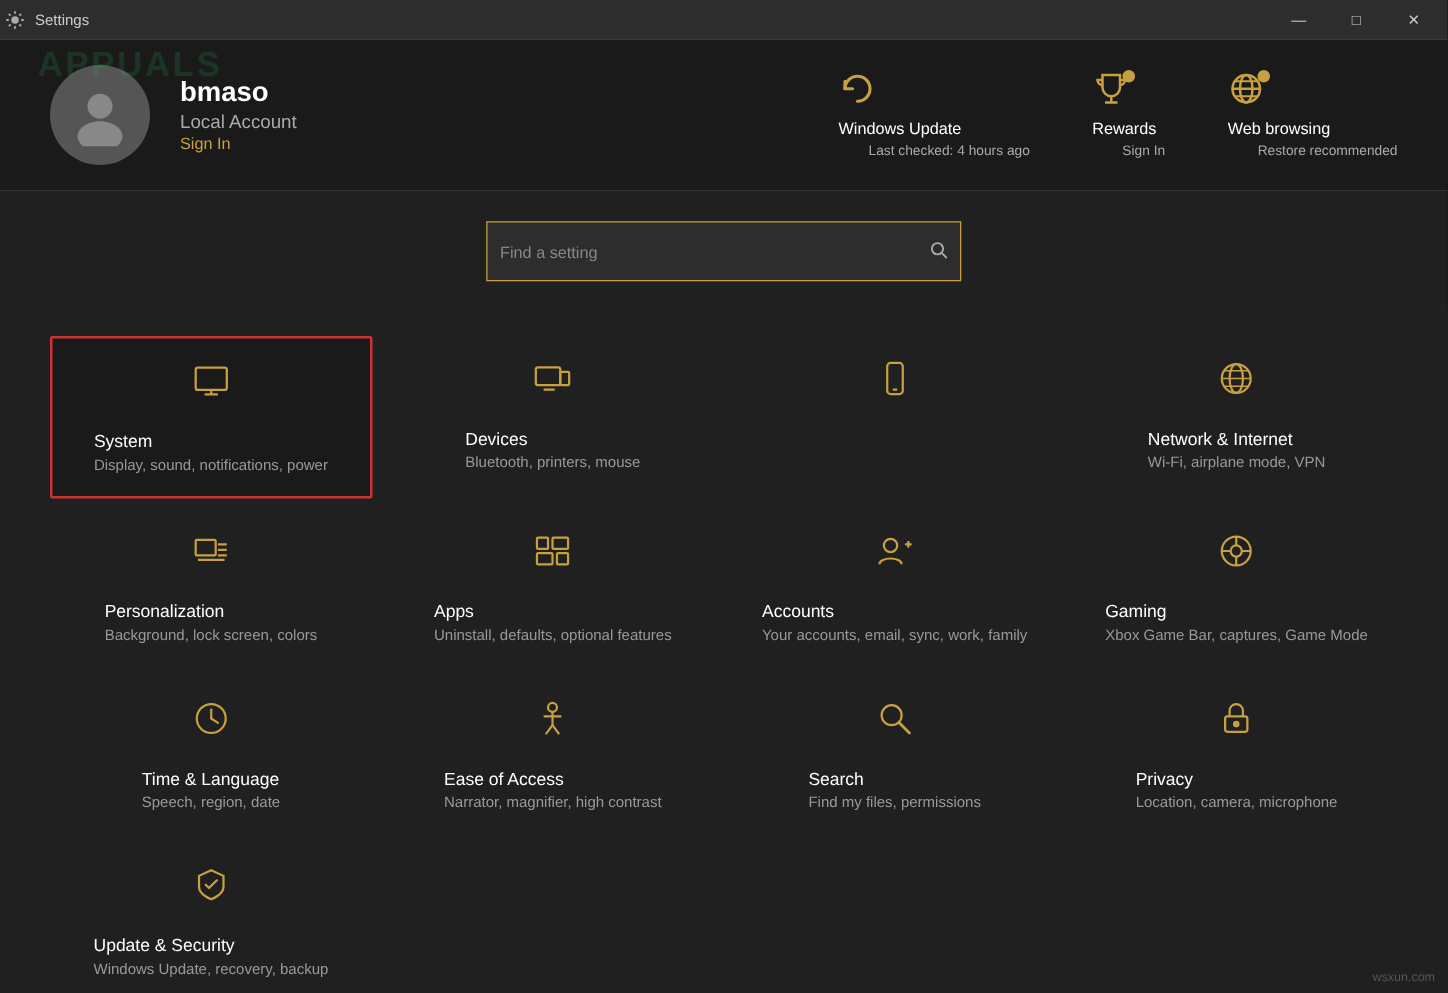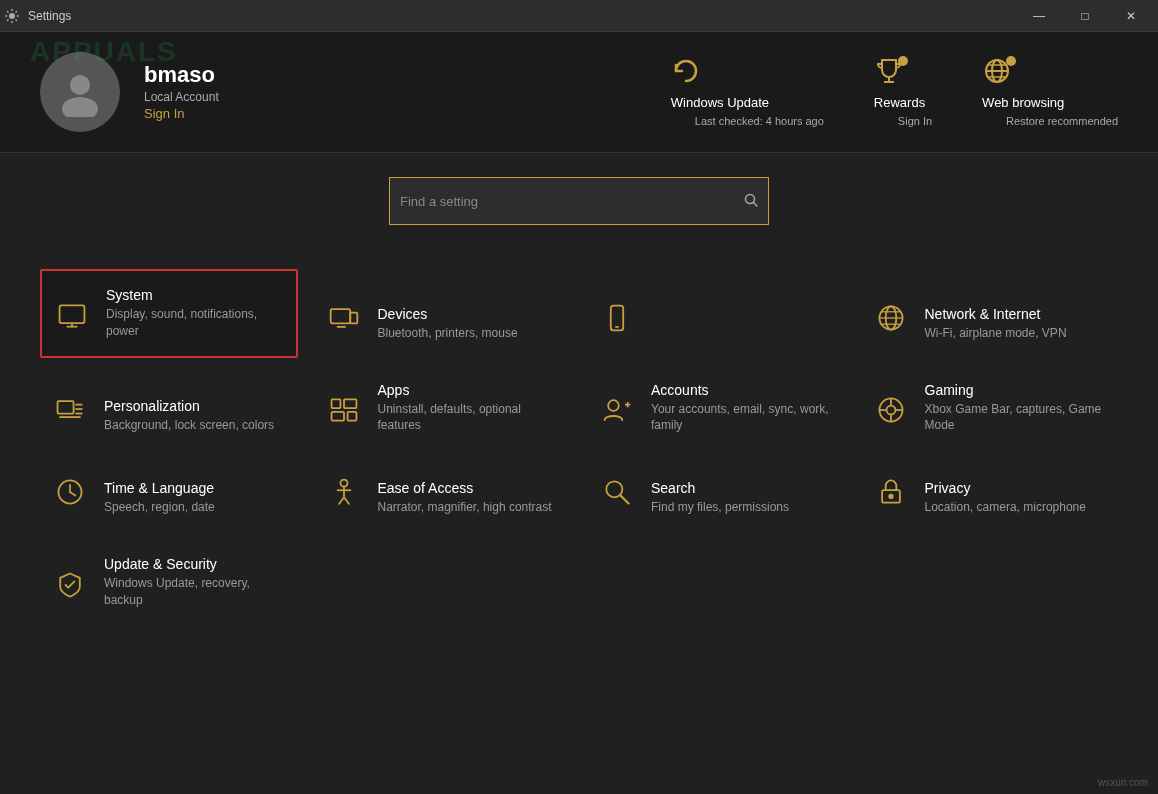--- a/index.html
+++ b/index.html
@@ -75,21 +75,21 @@
     .user-info {
       flex: 0 0 auto;
       margin-right: 40px;
     }
     .user-name {
       font-size: 22px;
       font-weight: 600;
       color: #ffffff;
     }
     .user-type {
-      font-size: 12px;
+      font-size: 15px;
       color: #aaaaaa;
       margin-top: 2px;
     }
     .sign-in-link {
       color: #c8a040;
       font-size: 13px;
       cursor: pointer;
       margin-top: 4px;
       text-decoration: none;
     }
@@ -188,26 +188,27 @@
     }
 
     
     .settings-grid {
       display: grid;
       grid-template-columns: repeat(4, 1fr);
       gap: 8px 16px;
     }
     .settings-item {
       display: flex;
-      align-items: flex-end;
+      align-items: center;
       gap: 16px;
       padding: 16px 12px;
       cursor: pointer;
       border-radius: 2px;
       transition: background 0.15s;
+      flex-direction: column;
     }
     .settings-item.highlighted {
       border: 2px solid #cc3333;
       background: #1a1a1a;
     }
     .settings-item-icon {
       font-size: 32px;
       color: #c8a040;
       flex-shrink: 0;
       width: 36px;

